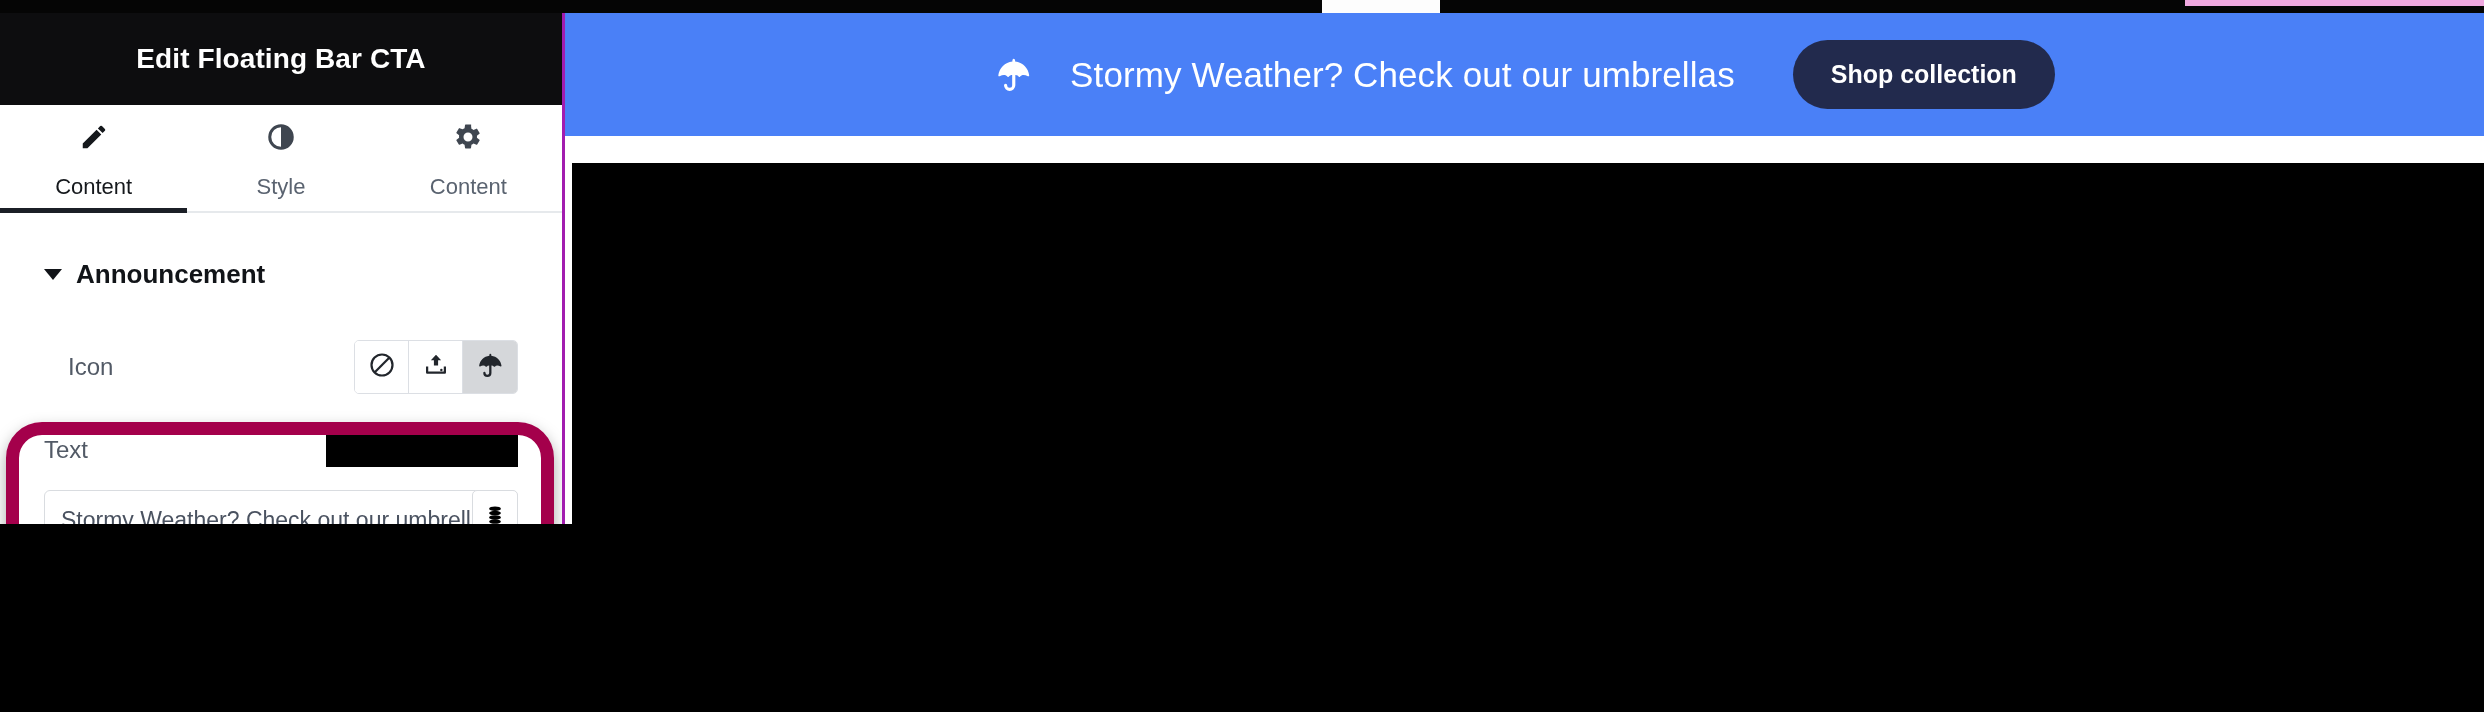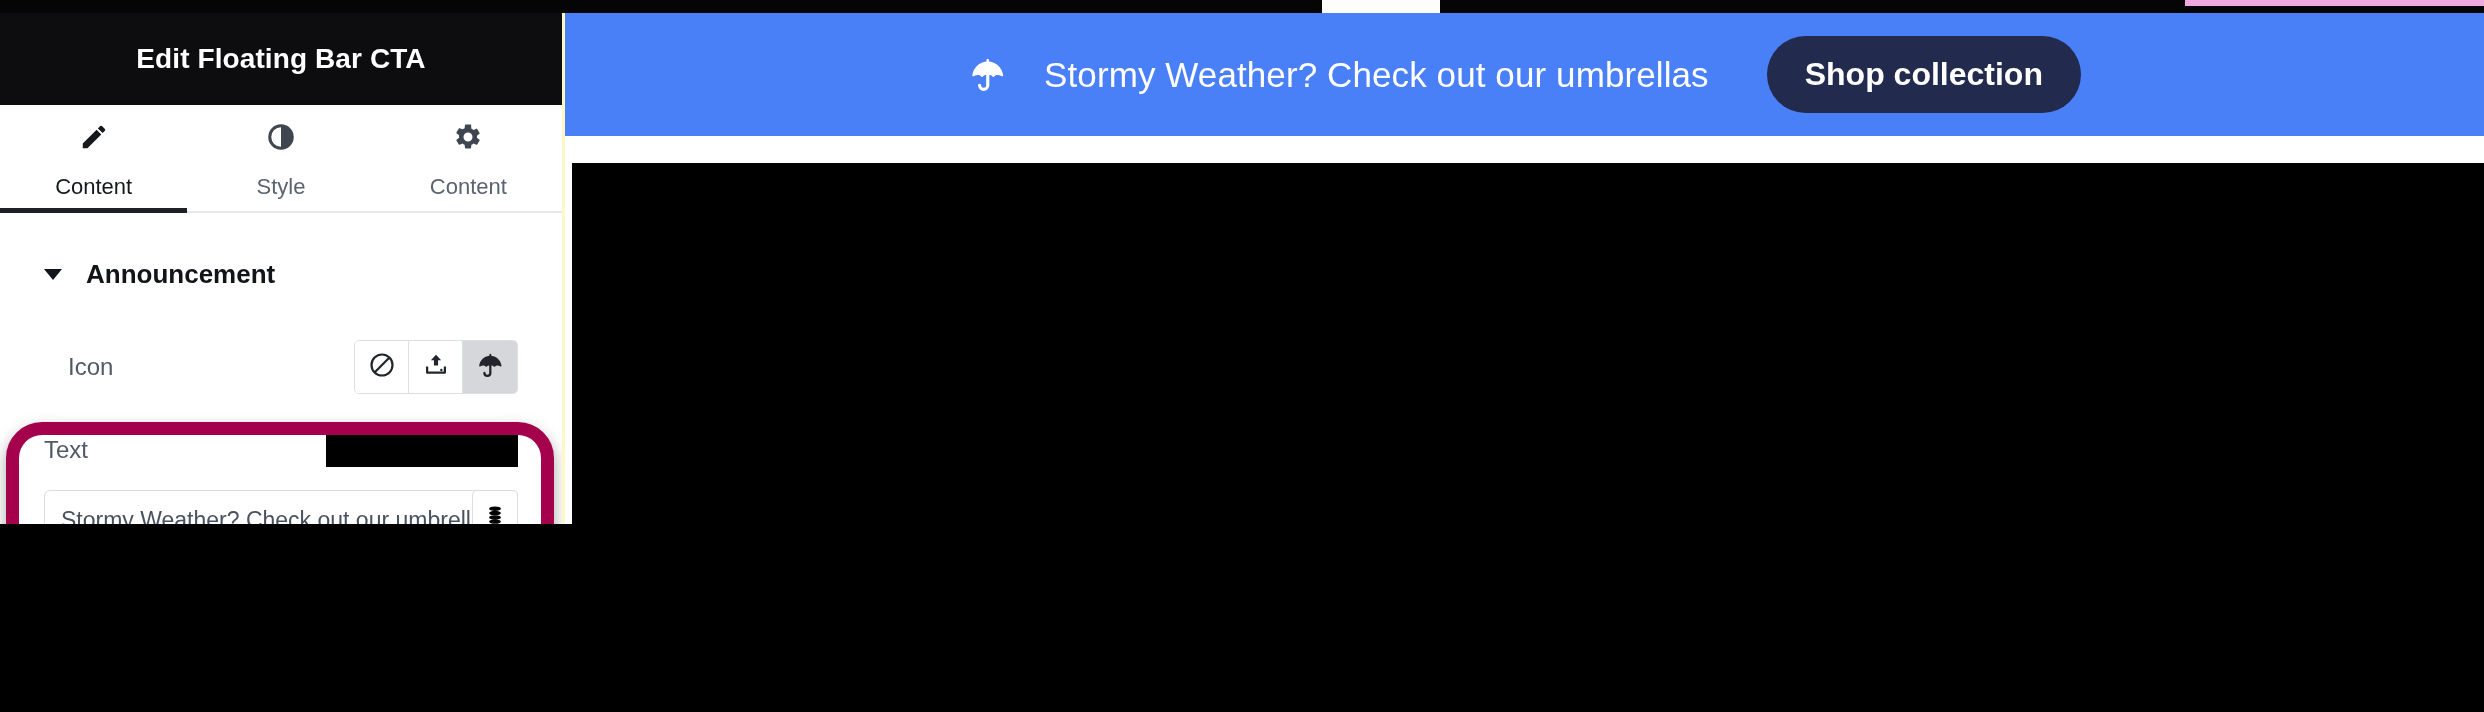--- a/index.html
+++ b/index.html
@@ -9,21 +9,21 @@
     overflow: hidden;
     background: #000000;
     font-family: "Liberation Sans", sans-serif;
   }
 
   
   #app-frame {
     position: relative;
     width: 2484px;
     height: 524px;
-    background: #fef9c3;
+    background: #a21caf;
     overflow: hidden;
   }
 
   
   #top-chrome-strip {
     position: absolute;
     left: 0; top: 0;
     width: 2484px;
     height: 13px;
     background: #050505;
@@ -105,21 +105,21 @@
     left: 0; right: 0; bottom: -2px;
     height: 5px;
     background: #1b1f26;
   }
 
   
   #section-announcement {
     padding: 46px 0 0 44px;
     display: flex;
     align-items: center;
-    gap: 24px;
+    gap: 14px;
     cursor: pointer;
   }
   #section-announcement .caret {
     width: 0; height: 0;
     border-left: 9px solid transparent;
     border-right: 9px solid transparent;
     border-top: 11px solid #111418;
   }
   #section-announcement .section-title {
     font-size: 26px;
@@ -271,21 +271,21 @@
   #floating-bar-text {
     color: #ffffff;
     font-size: 35px;
     letter-spacing: .1px;
     white-space: nowrap;
   }
   #floating-bar-cta {
     margin-left: 22px;
     background: #222a4d;
     color: #ffffff;
-    font-size: 32px;
+    font-size: 25px;
     font-weight: bold;
     border: none;
     border-radius: 999px;
     padding: 20px 38px;
     cursor: pointer;
     font-family: "Liberation Sans", sans-serif;
     white-space: nowrap;
   }
   #preview-content-block {
     position: absolute;

